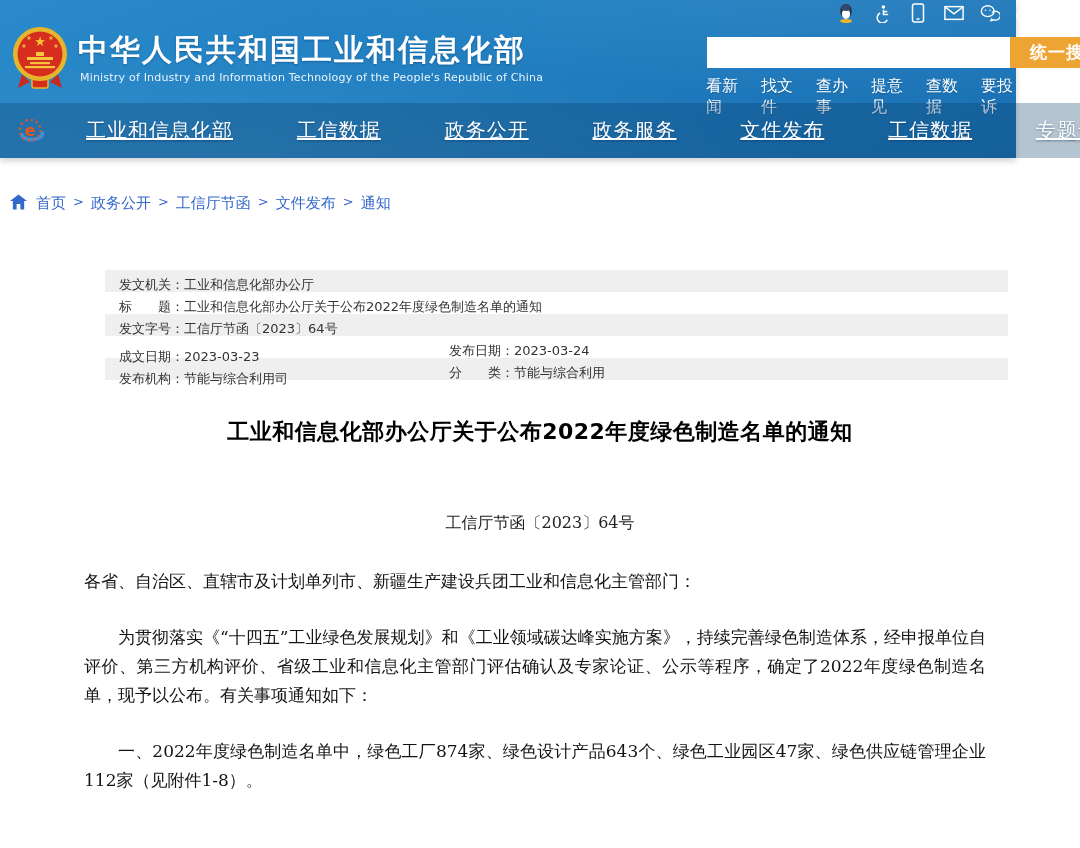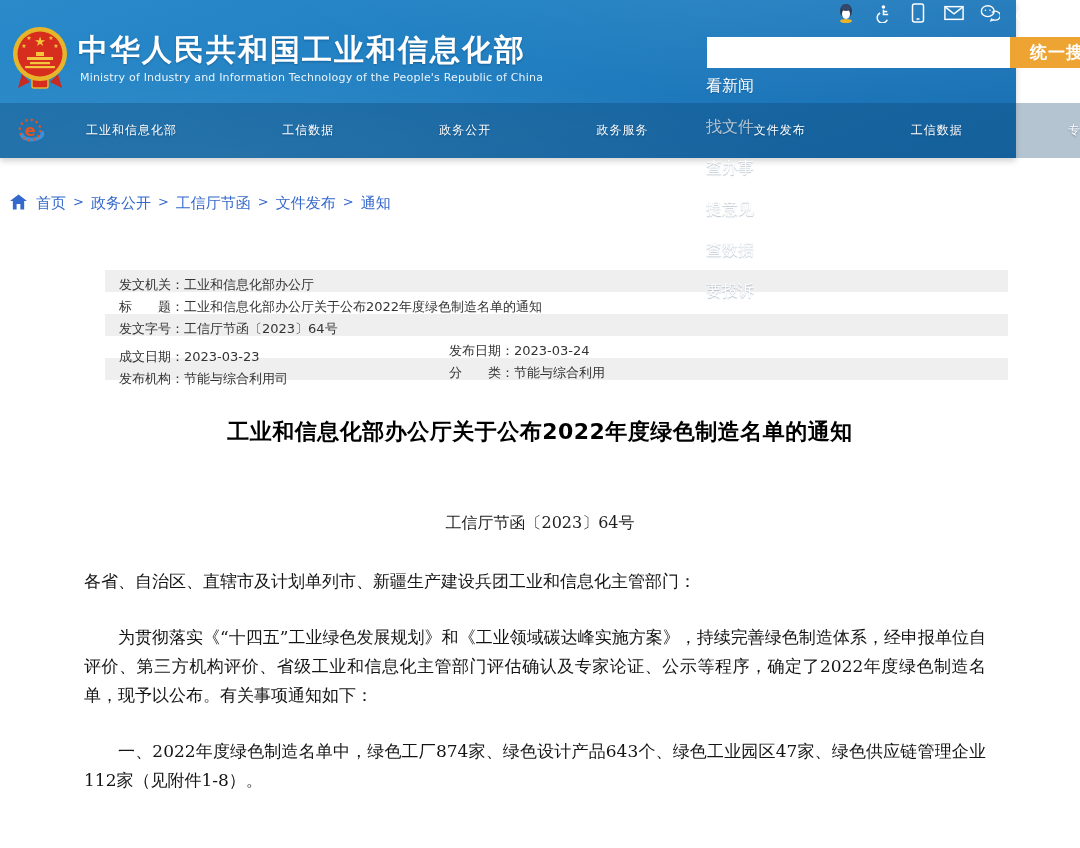--- a/index.html
+++ b/index.html
@@ -22,30 +22,30 @@
 
   .site-title { position:absolute; left:78px; top:30px; color:#fff; font-size:30px;
     font-weight:bold; letter-spacing:2px; text-shadow:0 1px 2px rgba(0,40,80,0.35); cursor:pointer; }
   .site-subtitle { position:absolute; left:80px; top:71px; color:#e8f3fb; font-size:11px; letter-spacing:0.2px; }
 
   .search-row { position:absolute; left:707px; top:37px; display:flex; height:31px; }
   .search-input { width:303px; height:31px; border:none; outline:none; background:#fff; padding:0 8px; font-size:14px; }
   .search-btn { width:112px; height:31px; border:none; background:#eda433; color:#fff;
     font-size:17px; font-weight:bold; letter-spacing:1px; cursor:pointer; font-family:inherit; }
 
-  .quick-links { position:absolute; left:706px; top:76px; display:flex; gap:20px;flex-direction:column; }
+  .quick-links { position:absolute; left:706px; top:76px; display:flex; gap:20px; }
   .quick-links span { color:#fff; font-size:16px; cursor:pointer; text-shadow:0 1px 1px rgba(0,40,80,0.3); }
 
   .nav { position:absolute; left:0; bottom:0; width:1080px; height:55px;
     background:rgba(9,58,104,0.30); }
   .e-logo { position:absolute; left:16px; top:13px; width:30px; height:30px; }
   .nav-items { position:absolute; left:66px; top:0; width:1054px; height:55px;
     display:flex; justify-content:space-between; align-items:center; padding:0 0 0 20px; }
-  .nav-items span { color:#fff; font-size:12px; letter-spacing:1px; white-space:nowrap;
-    cursor:pointer; text-shadow:0 1px 2px rgba(0,40,80,0.4); }
+  .nav-items span { color:#fff; font-size:20px; letter-spacing:1px; white-space:nowrap;
+    cursor:pointer; text-shadow:0 1px 2px rgba(0,40,80,0.4);text-decoration:underline; }
 
   
   .breadcrumb { display:flex; align-items:flex-start; gap:7px; padding:36px 0 0 10px; height:58px; }
   .breadcrumb .crumb { color:#3568cc; font-size:15px; cursor:pointer; }
   .breadcrumb .sep { color:#3568cc; font-size:13px; }
   .home-icon { width:17px; height:16px; margin-right:2px; }
 
   
   .meta-table { margin:54px 0 0 105px; width:903px; font-size:13px; color:#333; }
   .mrow { height:22px; line-height:30px; padding-left:14px; display:flex; }

